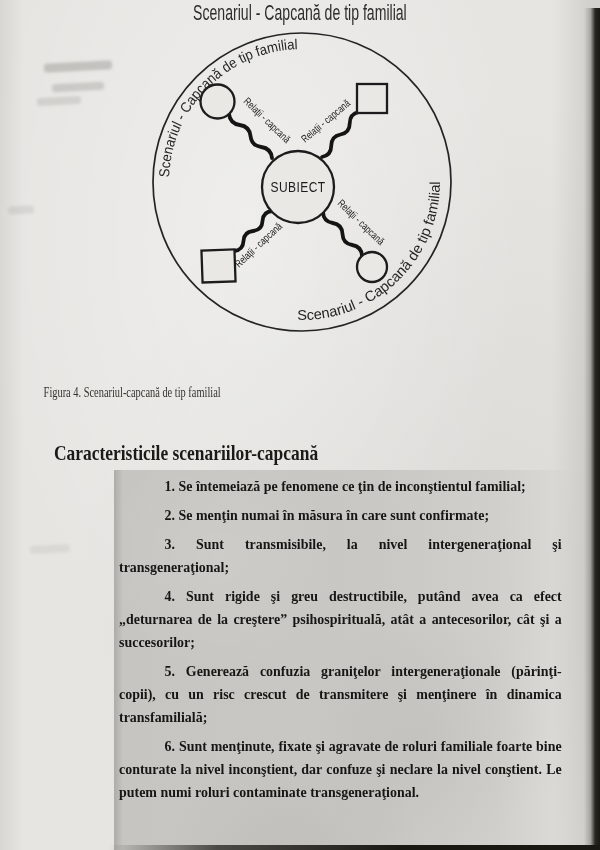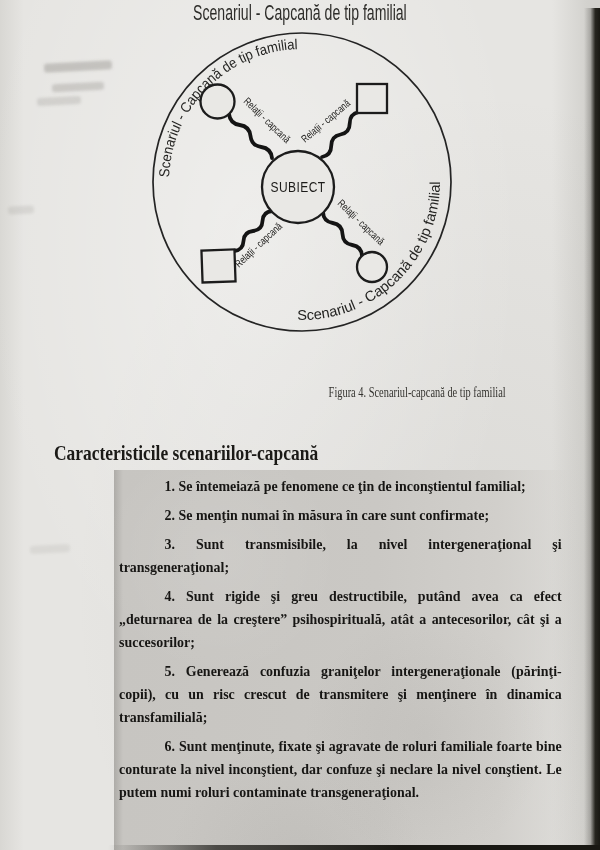--- a/index.html
+++ b/index.html
@@ -26,21 +26,21 @@
   .diagram .bigring { fill:none;    stroke:#242424; stroke-width:1.7px; }
   .diagram .wave    { fill:none;    stroke:#141414; stroke-width:3.8px; stroke-linecap:round; }
   .diagram .ringtxt { font-family:"Liberation Sans",sans-serif; font-size:14.5px; fill:#242422; }
   .diagram .reltxt  { font-family:"Liberation Sans",sans-serif; font-size:10.5px; fill:#22211f; }
   .diagram .subjtxt { font-family:"Liberation Sans",sans-serif; font-size:14px;  fill:#1d1c1a; letter-spacing:.5px; }
 
   .squeeze { display:inline-block; white-space:nowrap; }
   .caption1 { position:absolute; left:0; top:340; width:600px; text-align:center;
               font-size:22px; color:#2e2d2a; }
   .caption1 .squeeze { transform:scaleX(0.64); transform-origin:50% 50%; }
-  .caption2 { position:absolute; left:0; top:383px; width:549px; text-align:right;
+  .caption2 { position:absolute; left:0; top:383px; width:549px; text-align:left;
               font-family:"Liberation Serif", serif; font-size:15.5px; color:#34332f; }
   .caption2 .squeeze { transform:scaleX(0.67); transform-origin:50% 50%; }
   .heading  { position:absolute; left:54px; top:441px;
               font-family:"Liberation Serif", serif; font-weight:700; font-size:21px; color:#1b1a17; }
   .heading .squeeze { transform:scaleX(0.83); transform-origin:0 50%; }
 
   .text-block {
     position:absolute; left:114px; top:470px; width:479px; height:484px; overflow:hidden;
     background:
       radial-gradient(circle at 22% 18%, rgba(255,255,255,0.10) 0%, rgba(255,255,255,0) 22%),

